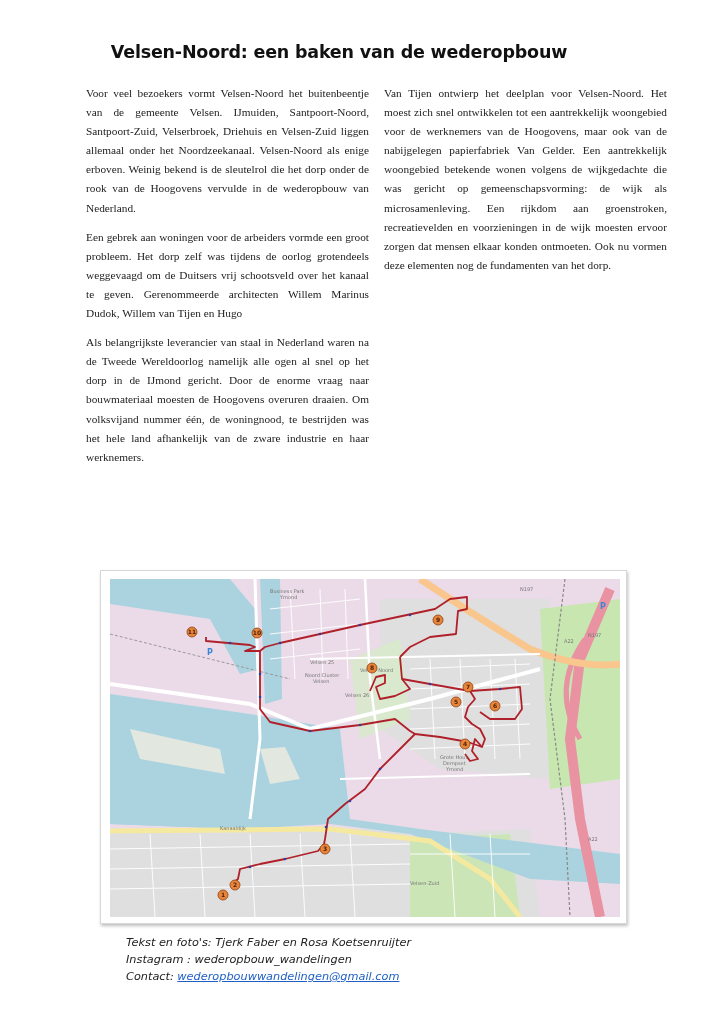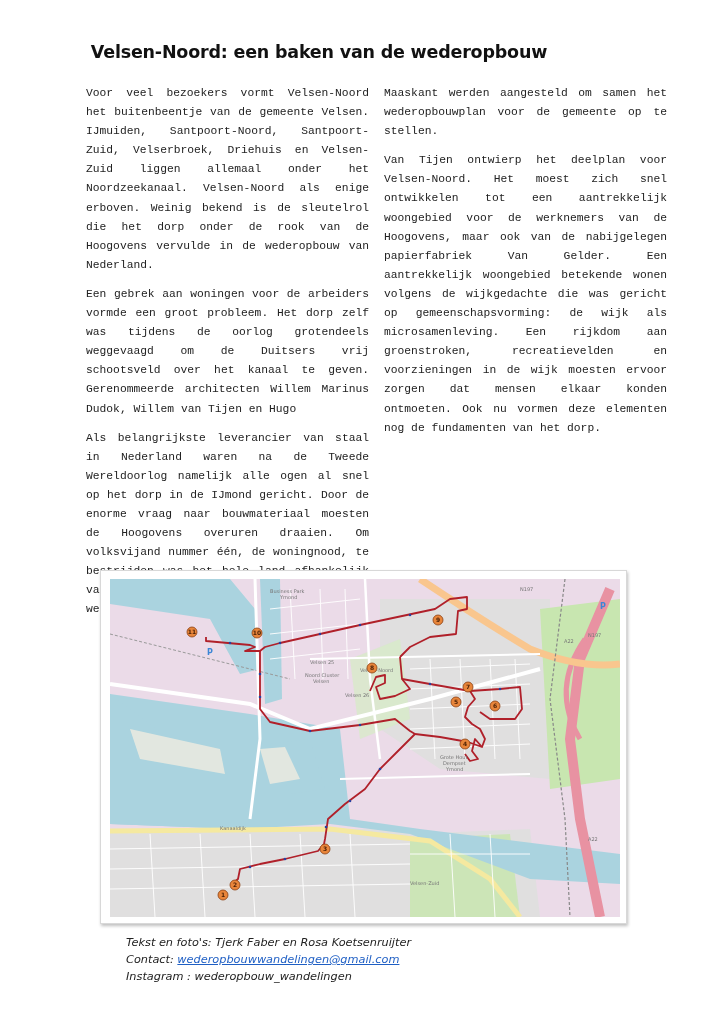--- a/index.html
+++ b/index.html
@@ -1,22 +1,22 @@
 <!DOCTYPE html>
 <html><head>
   <meta charset="utf-8">
   <style>
     html, body { margin: 0; padding: 0; background: #ffffff; }
     body { width: 724px; height: 1024px; position: relative; overflow: hidden;
            font-family: "Liberation Sans", sans-serif; color: #1a1a1a; }
     .title { position: absolute; left: 0; top: 42px; width: 638px; text-align: center;
              font-family: "DejaVu Sans", sans-serif; font-weight: bold; font-size: 17.5px;
-             letter-spacing: -0.2px; color: #111; margin: 0; }
+             letter-spacing: -0.2px; color: #111; margin: 0; padding-left: 20px; }
     .col { position: absolute; top: 84px; width: 283px;
-           font-family: Liberation Mono, monospace; font-size: 11.3px; line-height: 19.1px;
+           font-family: Liberation Serif, serif; font-size: 11.3px; line-height: 19.1px;
            text-align: justify; color: #222; }
     .col p { margin: 0 0 10px 0; }
     .col-left { left: 86px; }
     .col-right { left: 384px; width: 283px; }
     .map-frame { position: absolute; left: 100px; top: 570px; width: 525px; height: 352px;
                  background: #fff; border: 1px solid #d8d8d8;
                  box-shadow: 1px 2px 3px rgba(0,0,0,0.25); }
     .map { position: absolute; left: 9px; top: 8px; width: 510px; height: 338px; overflow: hidden; }
     .map svg { display: block; }
     .credits { position: absolute; left: 86px; top: 934px;
@@ -32,21 +32,20 @@
 
 <h1 class="title">Velsen-Noord: een baken van de wederopbouw</h1>
 
 <div class="col col-left">
   <p>Voor veel bezoekers vormt Velsen-Noord het buitenbeentje van de gemeente Velsen. IJmuiden, Santpoort-Noord, Santpoort-Zuid, Velserbroek, Driehuis en Velsen-Zuid liggen allemaal onder het Noordzeekanaal. Velsen-Noord als enige erboven. Weinig bekend is de sleutelrol die het dorp onder de rook van de Hoogovens vervulde in de wederopbouw van Nederland.</p>
   <p>Een gebrek aan woningen voor de arbeiders vormde een groot probleem. Het dorp zelf was tijdens de oorlog grotendeels weggevaagd om de Duitsers vrij schootsveld over het kanaal te geven. Gerenommeerde architecten Willem Marinus Dudok, Willem van Tijen en Hugo</p>
   <p>Als belangrijkste leverancier van staal in Nederland waren na de Tweede Wereldoorlog namelijk alle ogen al snel op het dorp in de IJmond gericht. Door de enorme vraag naar bouwmateriaal moesten de Hoogovens overuren draaien. Om volksvijand nummer één, de woningnood, te bestrijden was het hele land afhankelijk van de zware industrie en haar werknemers.</p>
 </div>
 
 <div class="col col-right">
-  <p>Maaskant werden aangesteld om samen het wederopbouwplan voor de gemeente op te stellen.</p>
   <p>Van Tijen ontwierp het deelplan voor Velsen-Noord. Het moest zich snel ontwikkelen tot een aantrekkelijk woongebied voor de werknemers van de Hoogovens, maar ook van de nabijgelegen papierfabriek Van Gelder. Een aantrekkelijk woongebied betekende wonen volgens de wijkgedachte die was gericht op gemeenschapsvorming: de wijk als microsamenleving. Een rijkdom aan groenstroken, recreatievelden en voorzieningen in de wijk moesten ervoor zorgen dat mensen elkaar konden ontmoeten. Ook nu vormen deze elementen nog de fundamenten van het dorp.</p>
 </div>
 
 <div class="map-frame">
   <div class="map">
     <svg width="510" height="338" viewBox="0 0 510 338" xmlns="http://www.w3.org/2000/svg">
 
       <rect x="0" y="0" width="510" height="338" fill="#ebdbe8"></rect>
 
       <path d="M270 20 L440 20 L440 200 L330 190 L270 150 Z" fill="#e0dfdf"></path>
@@ -164,17 +163,17 @@
           <text class="mkt" x="147" y="56">10</text>
         <circle class="mk" cx="82" cy="53" r="5"></circle>
           <text class="mkt" x="82" y="55">11</text>
       </g>
     </svg>
   </div>
 </div>
 
 <div class="credits">
   <div>Tekst en foto's: Tjerk Faber en Rosa Koetsenruijter</div>
+  <div>Instagram : wederopbouw_wandelingen</div>
   <div>
     <span>Contact: </span><a>wederopbouwwandelingen@gmail.com</a>
   </div>
-  <div>Instagram : wederopbouw_wandelingen</div>
 </div>
 
 </body></html>

